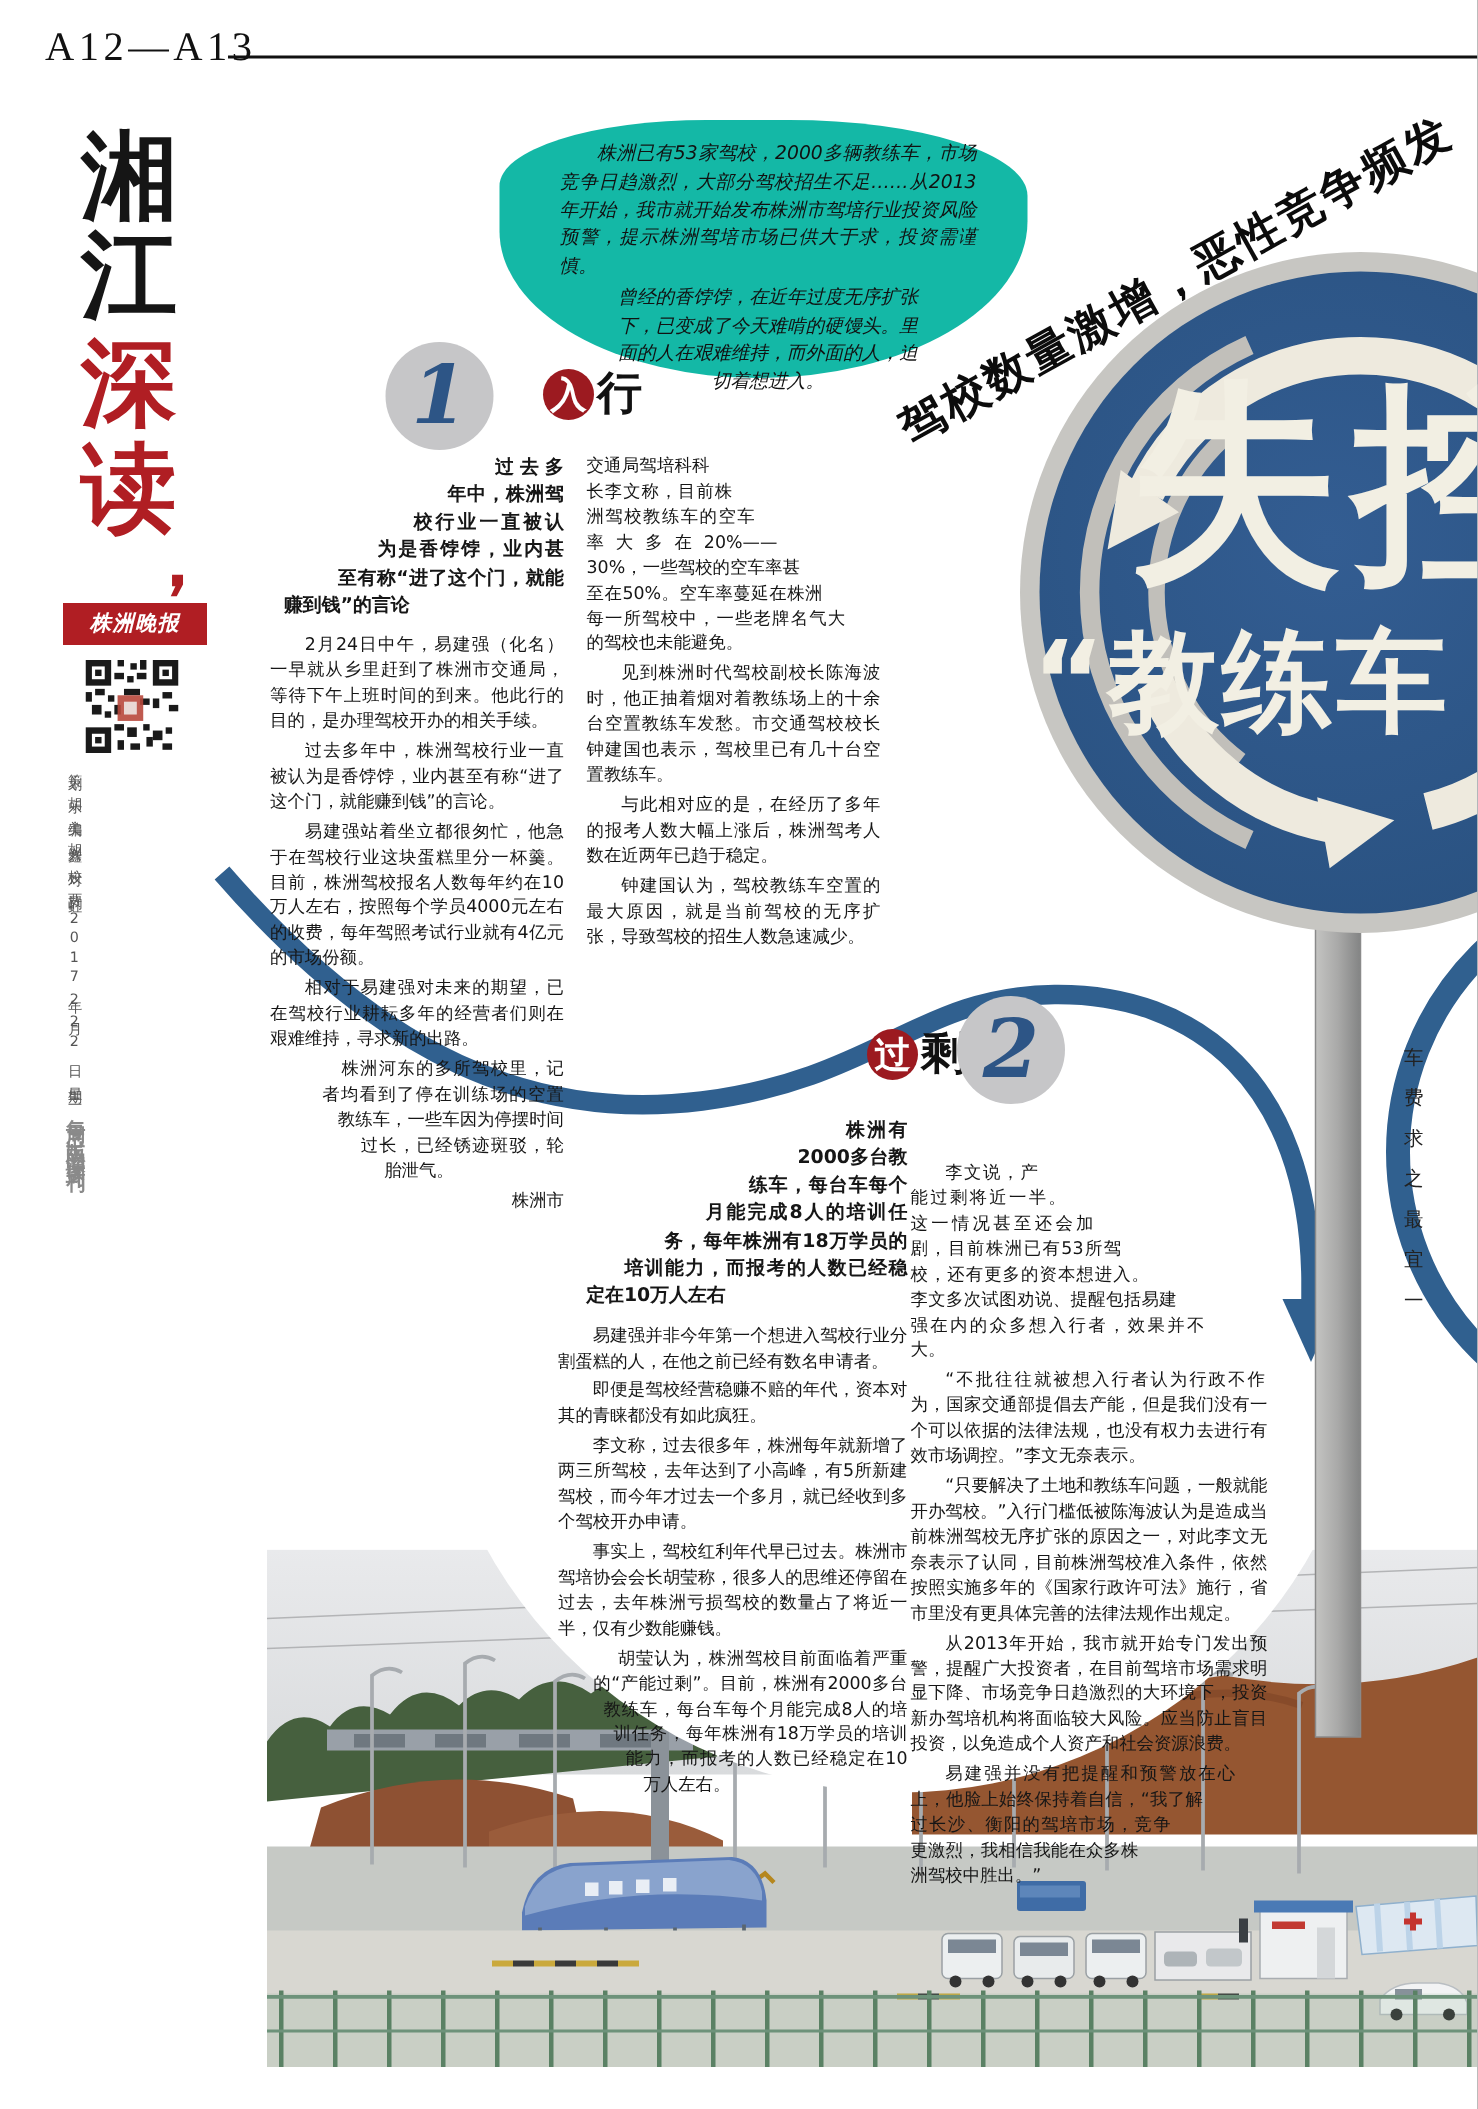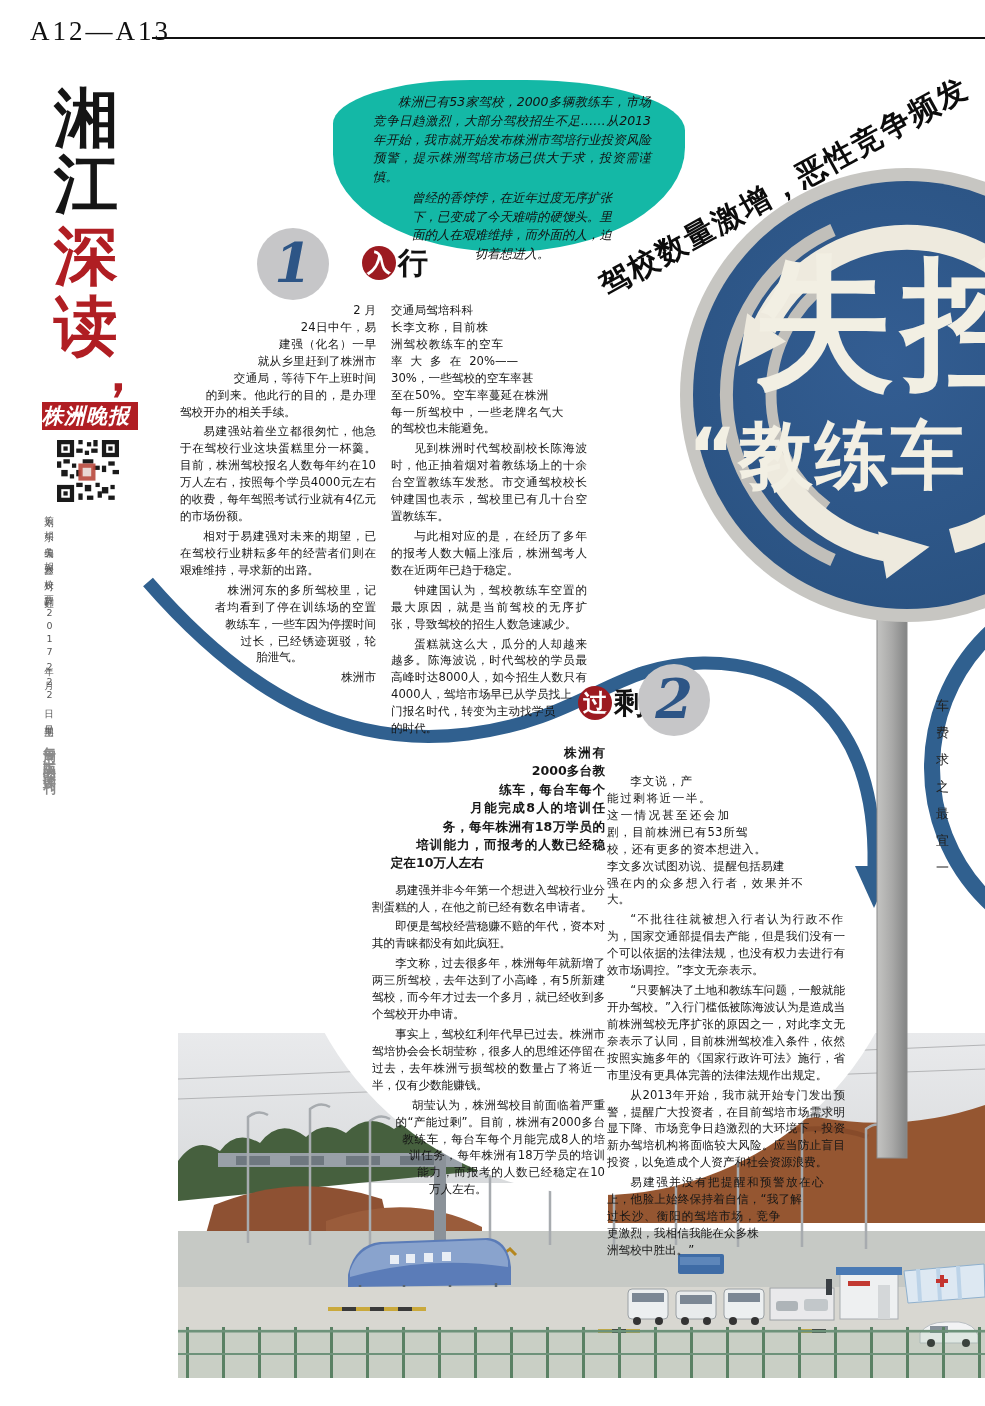--- a/index.html
+++ b/index.html
@@ -9,22 +9,22 @@
   .folio{position:absolute;left:30px;top:16px;font-family:"Liberation Serif",serif;
          font-size:27px;letter-spacing:3px;color:#111;font-weight:400;}
   .folio-rule{position:absolute;left:152px;right:0;top:37px;height:2px;background:#111;}
   
   .mast-char{position:absolute;left:44px;width:84px;text-align:center;
              font-family:"DejaVu Serif",serif;font-weight:900;font-size:64px;line-height:1;}
   .mast-black{color:#151515;} .mast-red{color:#b01e23;}
   .mast-comma{position:absolute;left:92px;top:338px;color:#b01e23;font-size:52px;
               font-family:"DejaVu Serif",serif;font-weight:900;}
   .paper-logo{position:absolute;left:42px;top:402px;width:96px;height:28px;background:#b01e23;
-              color:#fff;font-weight:700;font-style:italic;font-size:21px;line-height:28px;
-              text-align:left;letter-spacing:1px;}
+              color:#fff;font-weight:700;font-style:italic;font-size:14px;line-height:28px;
+              text-align:center;letter-spacing:1px;}
   .qr{position:absolute;left:57px;top:440px;}
   .pubinfo{position:absolute;left:40px;top:508px;height:282px;writing-mode:vertical-rl;
            text-orientation:upright;font-size:9.5px;color:#555;letter-spacing:2px;}
   .pubinfo .credits{margin-left:4px;} .pubinfo .pubdate{margin-left:4px;}
   .pubinfo .weekly{font-size:13px;color:#8a8a8a;font-weight:bold;letter-spacing:4px;margin-left:8px;}
   
   .intro-blob{position:absolute;left:333px;top:80px;width:352px;height:172px;background:#14b8a6;
               border-radius:40% 46% 52% 50% / 26% 30% 62% 58%;z-index:1;}
   .intro-blob .inner{padding:13px 34px 0 40px;font-size:12.5px;line-height:1.5;font-style:italic;color:#111;}
   .intro-blob p{margin:0;}
@@ -370,36 +370,37 @@
   <div class="num-circle" style="left:257px;top:228px;">
     <span class="num">1</span>
   </div>
   <div class="sec-label" style="left:362px;top:246px;">
     <span class="label-head">入</span>
     <span class="label-tail">行</span>
   </div>
 
   <div class="col s1c1">
     <span class="fl s1c1-tl"></span>
+    <p class="intro-p">过去多年中，株洲驾校行业一直被认为是香饽饽，业内甚至有称“进了这个门，就能赚到钱”的言论</p>
     <p>2月24日中午，易建强（化名）一早就从乡里赶到了株洲市交通局，等待下午上班时间的到来。他此行的目的，是办理驾校开办的相关手续。</p>
+    <p>过去多年中，株洲驾校行业一直被认为是香饽饽，业内甚至有称“进了这个门，就能赚到钱”的言论。</p>
     <p>易建强站着坐立都很匆忙，他急于在驾校行业这块蛋糕里分一杯羹。目前，株洲驾校报名人数每年约在10万人左右，按照每个学员4000元左右的收费，每年驾照考试行业就有4亿元的市场份额。</p>
     <p>相对于易建强对未来的期望，已在驾校行业耕耘多年的经营者们则在艰难维持，寻求新的出路。</p>
     <span class="fl s1c1-bl"></span>
     <p>株洲河东的多所驾校里，记者均看到了停在训练场的空置教练车，一些车因为停摆时间过长，已经锈迹斑驳，轮胎泄气。</p>
     <p class="endsig">株洲市</p>
   </div>
 
   <div class="col s1c2">
     <span class="fr s1c2-tr"></span>
     <p class="noindent">交通局驾培科科长李文称，目前株洲驾校教练车的空车率大多在20%——30%，一些驾校的空车率甚至在50%。空车率蔓延在株洲每一所驾校中，一些老牌名气大的驾校也未能避免。</p>
     <p>见到株洲时代驾校副校长陈海波时，他正抽着烟对着教练场上的十余台空置教练车发愁。市交通驾校校长钟建国也表示，驾校里已有几十台空置教练车。</p>
     <p>与此相对应的是，在经历了多年的报考人数大幅上涨后，株洲驾考人数在近两年已趋于稳定。</p>
     <p>钟建国认为，驾校教练车空置的最大原因，就是当前驾校的无序扩张，导致驾校的招生人数急速减少。</p>
     <span class="fr s1c2-br"></span>
-    <p>蛋糕就这么大，瓜分的人却越来越多。陈海波说，时代驾校的学员最高峰时达8000人，如今招生人数只有4000人，驾培市场早已从学员找上门报名时代，转变为主动找学员的时代。</p>
   </div>
 
   <div class="sec-label" style="left:578px;top:686px;">
     <span class="label-head">过</span>
     <span class="label-tail">剩</span>
   </div>
   <div class="num-circle" style="left:638px;top:664px;">
     <span class="num">2</span>
   </div>
 

